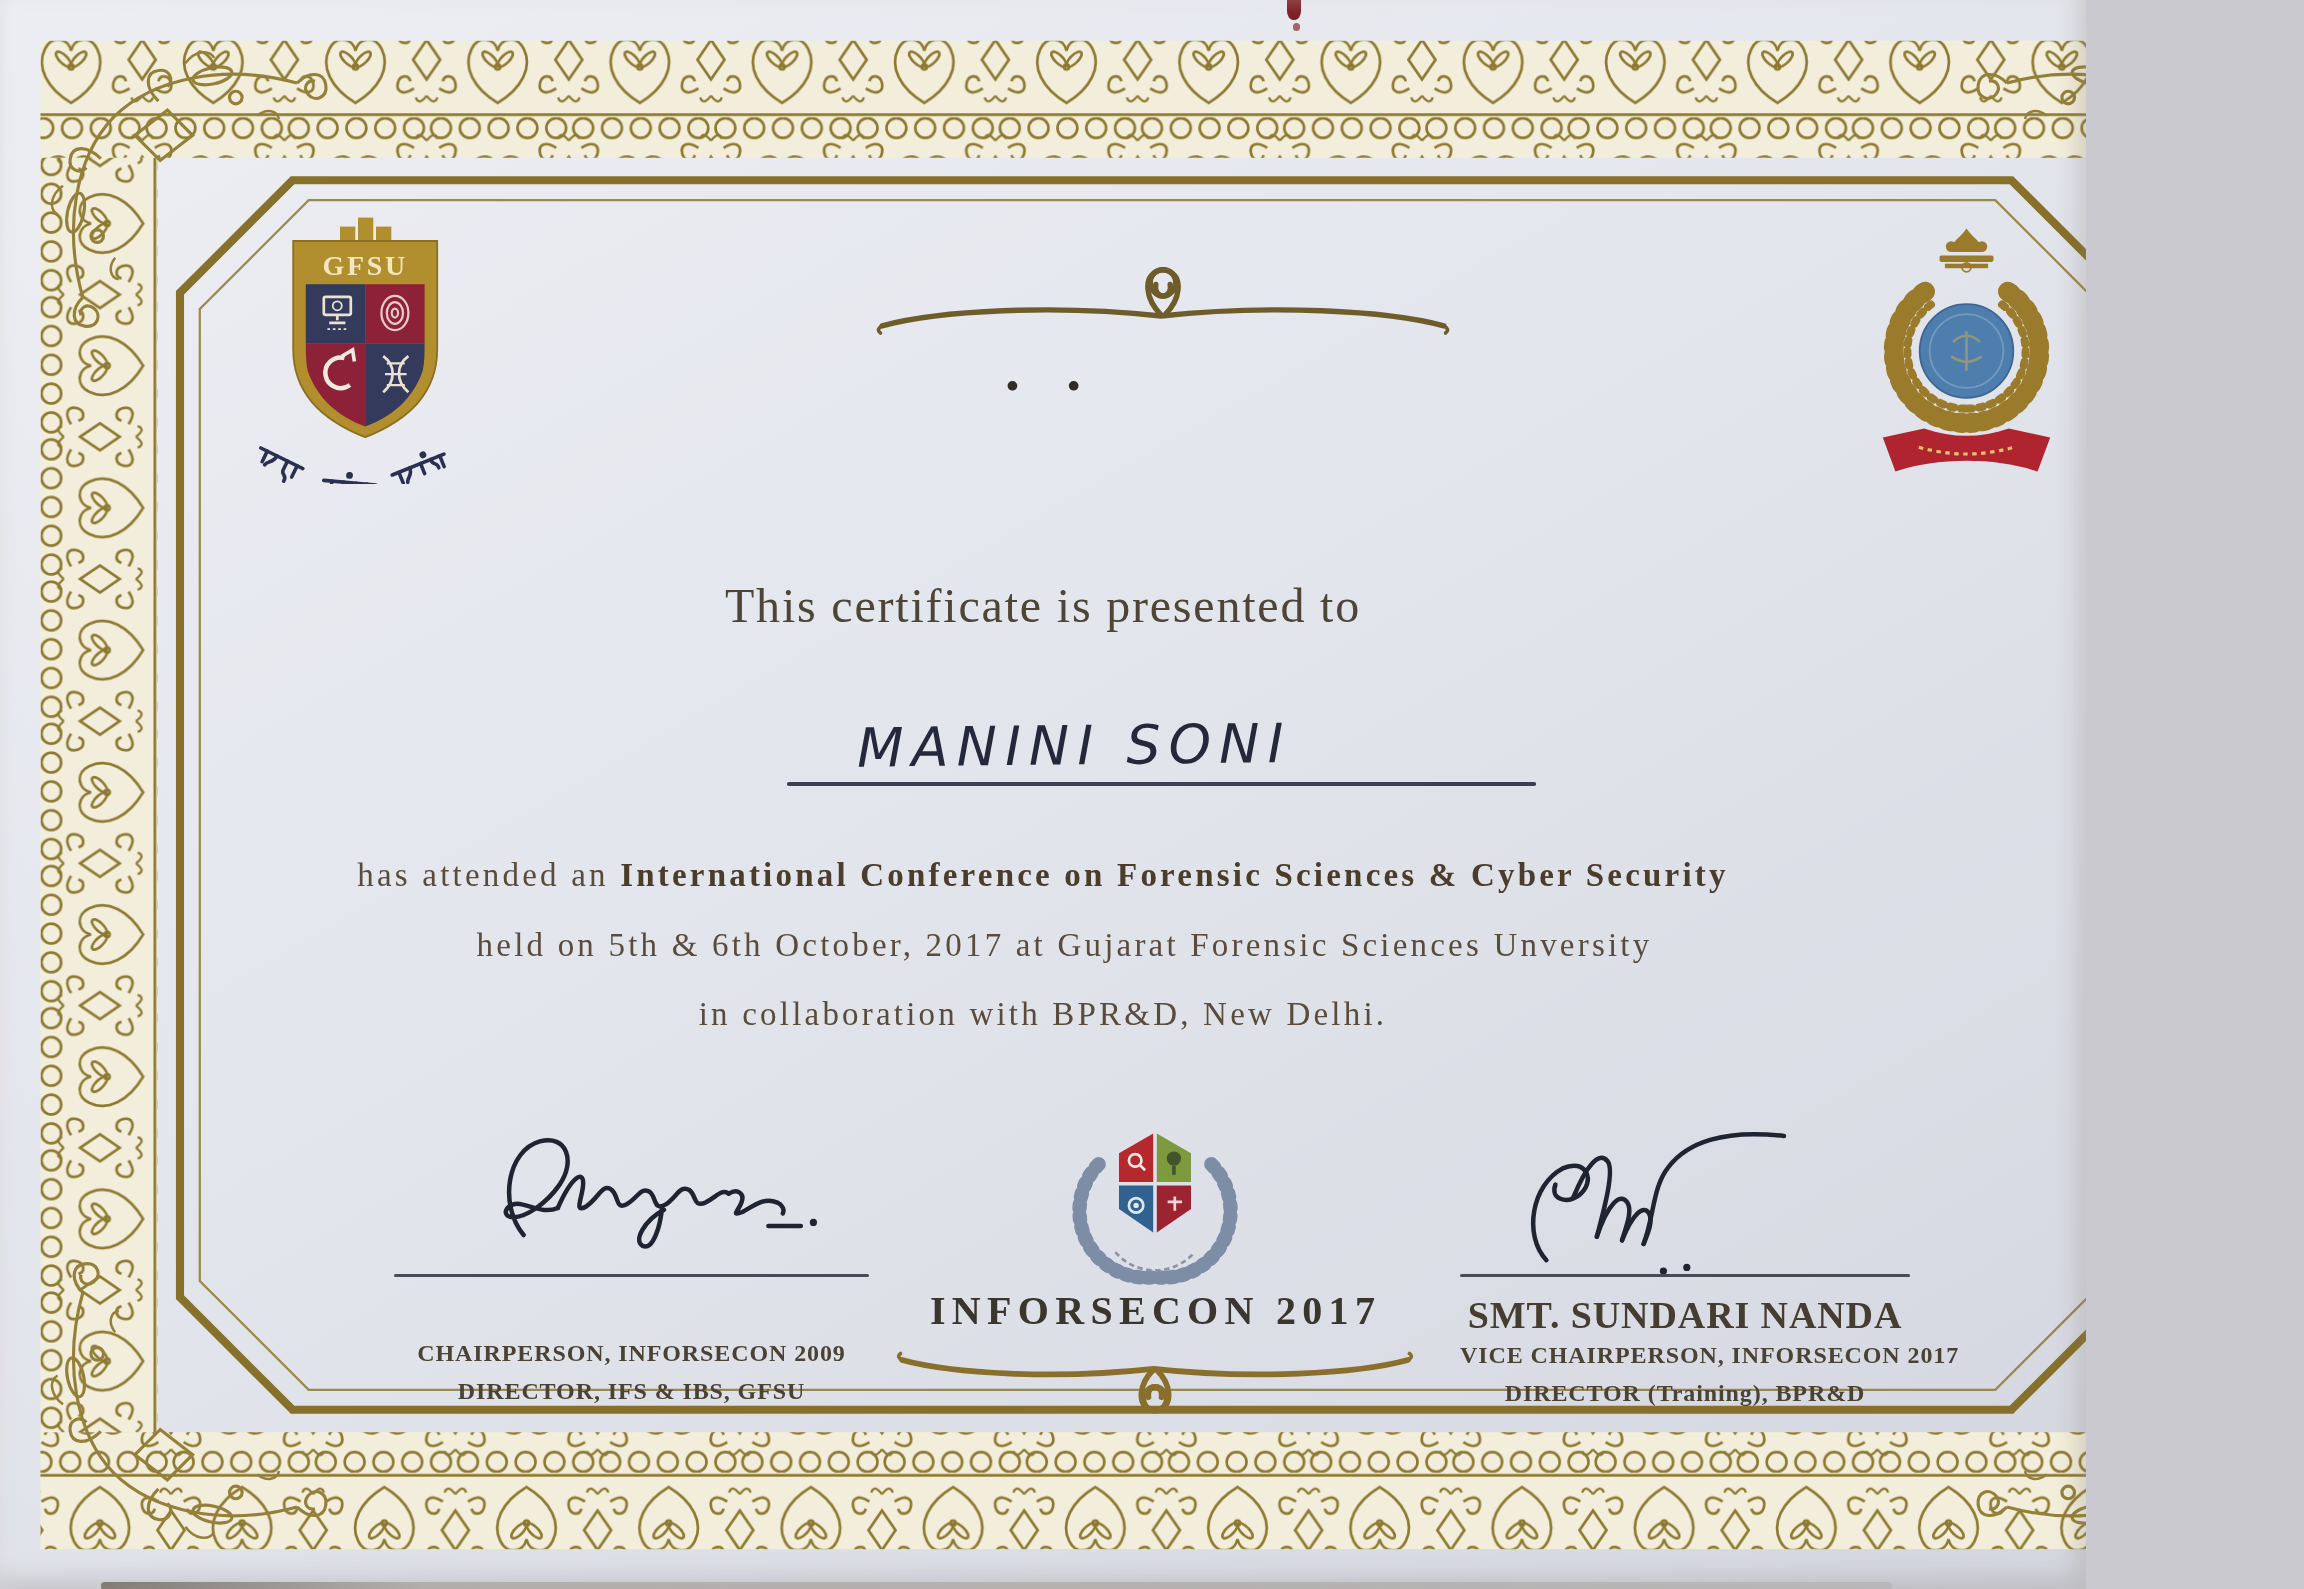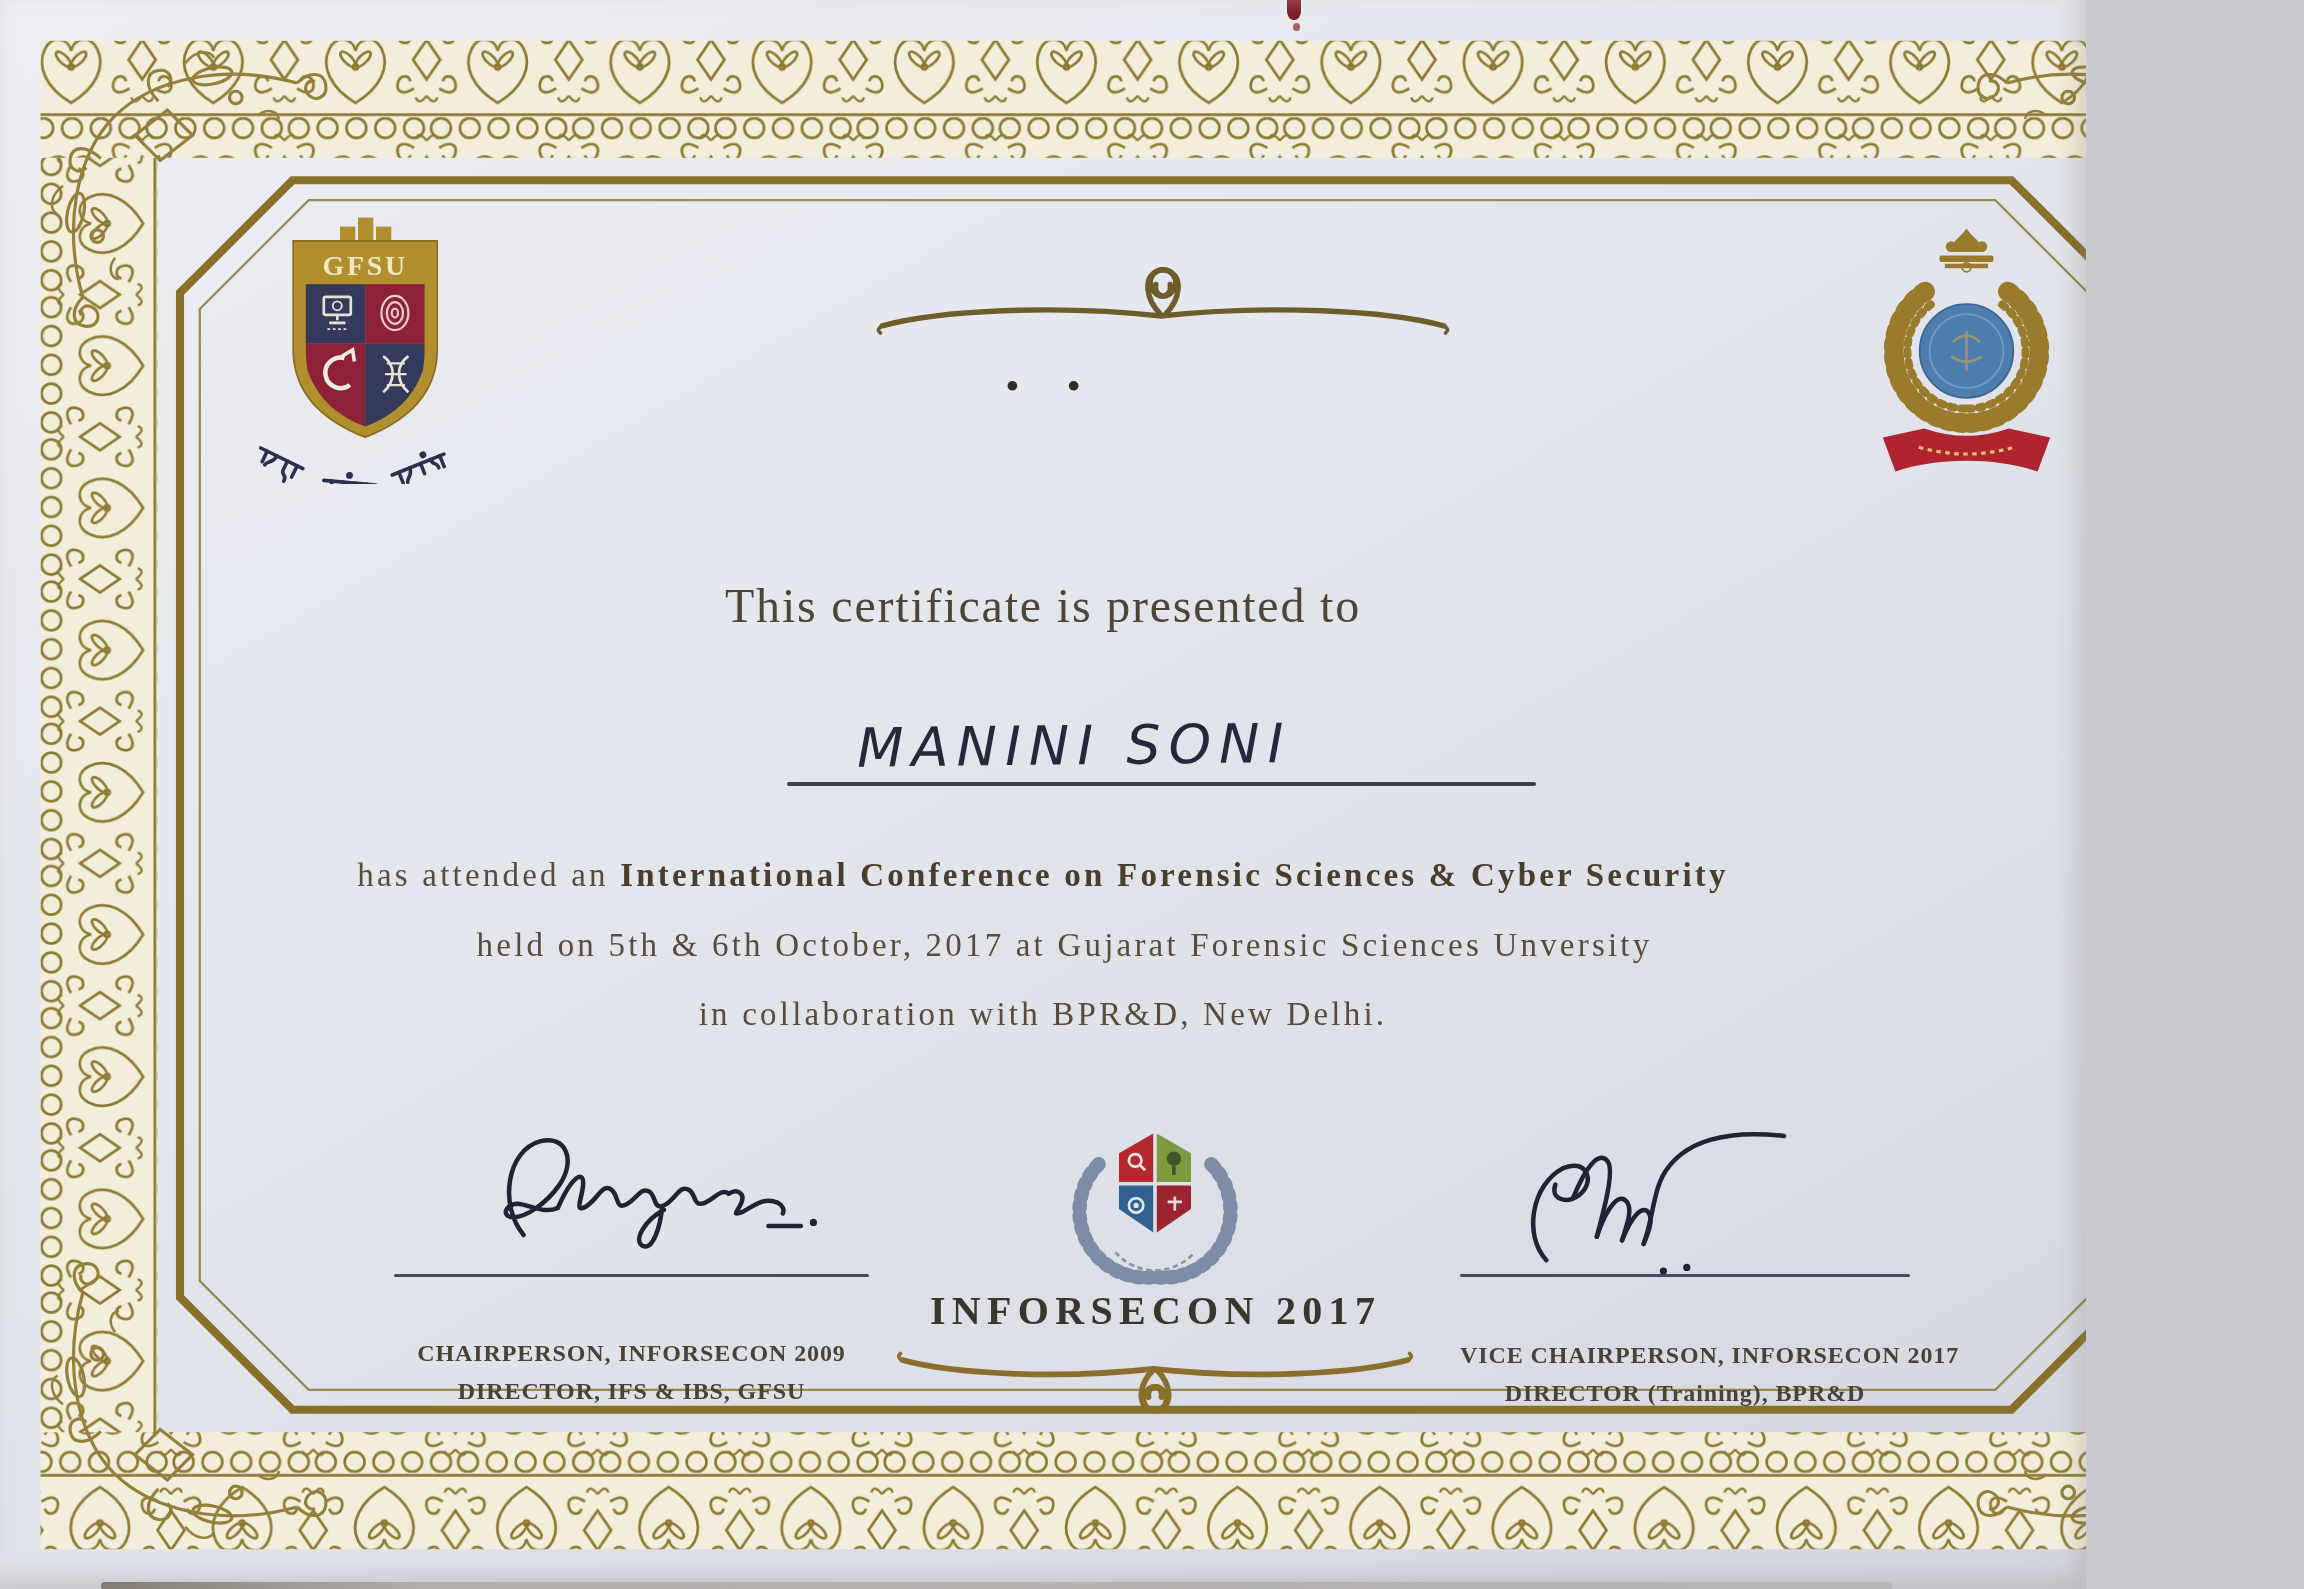--- a/index.html
+++ b/index.html
@@ -280,20 +280,21 @@
       <path d="M66,168 C40,140 50,84 84,66 C110,54 122,80 102,96 C88,106 70,100 76,84"></path>
       <path d="M96,98 C110,64 124,46 134,58 C142,68 130,112 122,142"></path>
       <path d="M122,142 C134,106 148,92 156,104 C162,114 154,132 150,146"></path>
       <path d="M150,146 C162,116 174,106 180,116 C185,125 178,140 174,150"></path>
       <path d="M174,150 C186,118 184,86 202,64 C222,38 262,22 330,30"></path>
     </g>
     <circle cx="196" cy="180" r="4" fill="#1f2433"></circle>
     <circle cx="222" cy="176" r="4" fill="#1f2433"></circle>
   </svg>
   <div class="abs sig-line blk-right" style="top:1274px;"></div>
+  <div class="abs sig-name blk-right" style="top:1293px;font-size:38px;">SMT. SUNDARI NANDA</div>
   <div class="abs sig-role blk-right" style="top:1342px;">VICE CHAIRPERSON, INFORSECON 2017</div>
   <div class="abs sig-role blk-right" style="top:1380px;">DIRECTOR (Training), BPR&amp;D</div>
 
   
   <div class="abs red-speck"></div>
   <div class="abs red-speck2"></div>
   <div class="abs photo-shadow-bottom"></div>
 </div>
 
 

